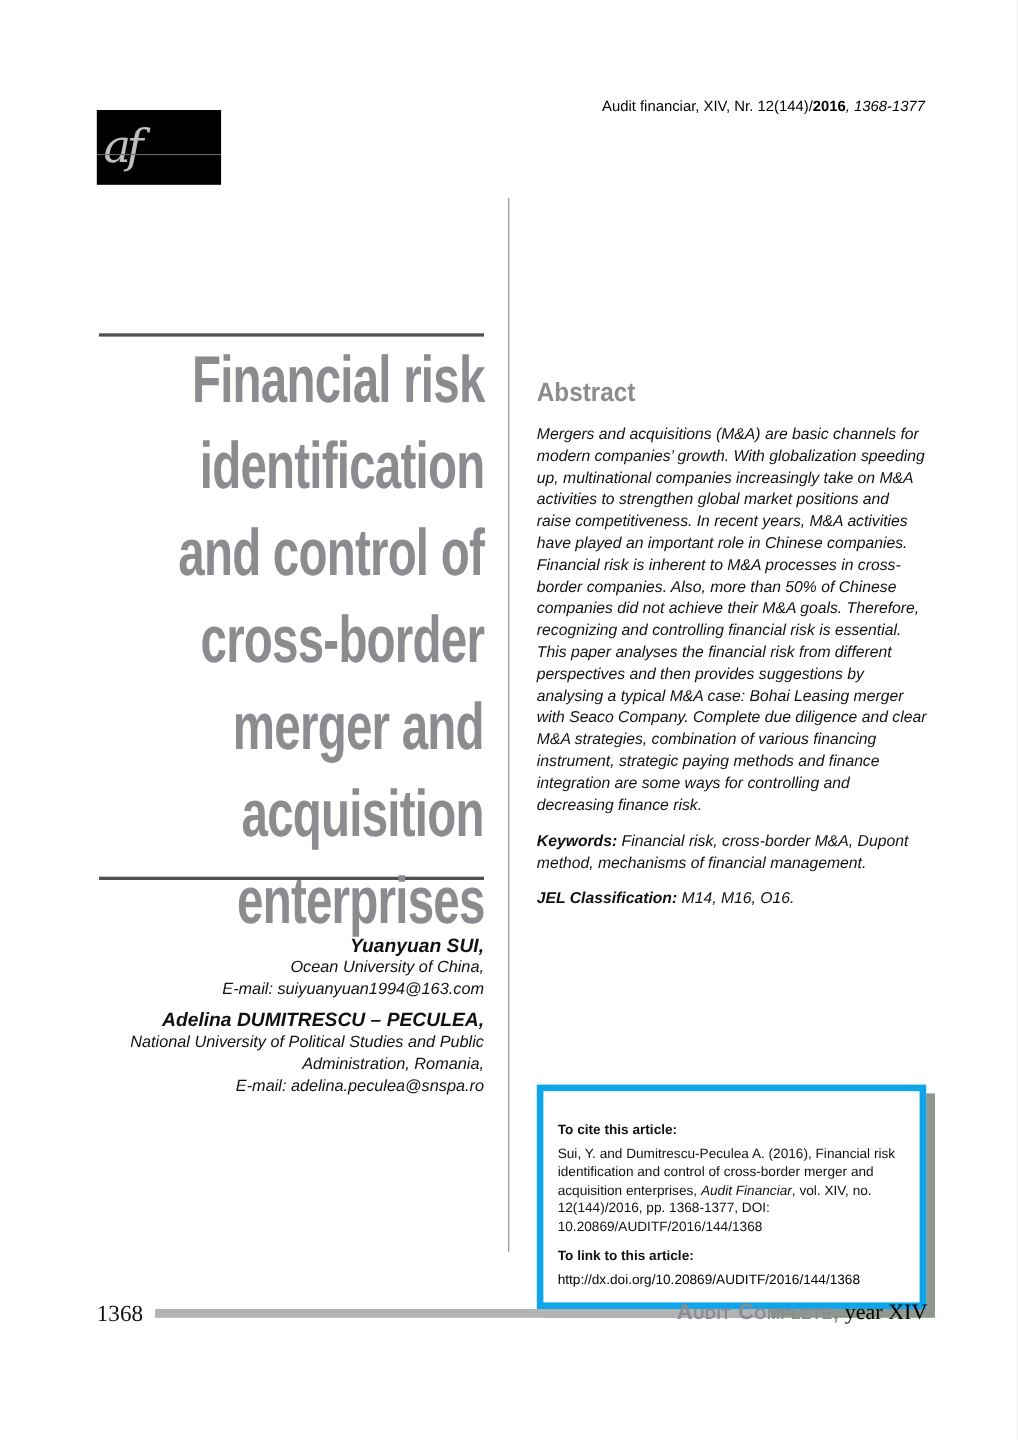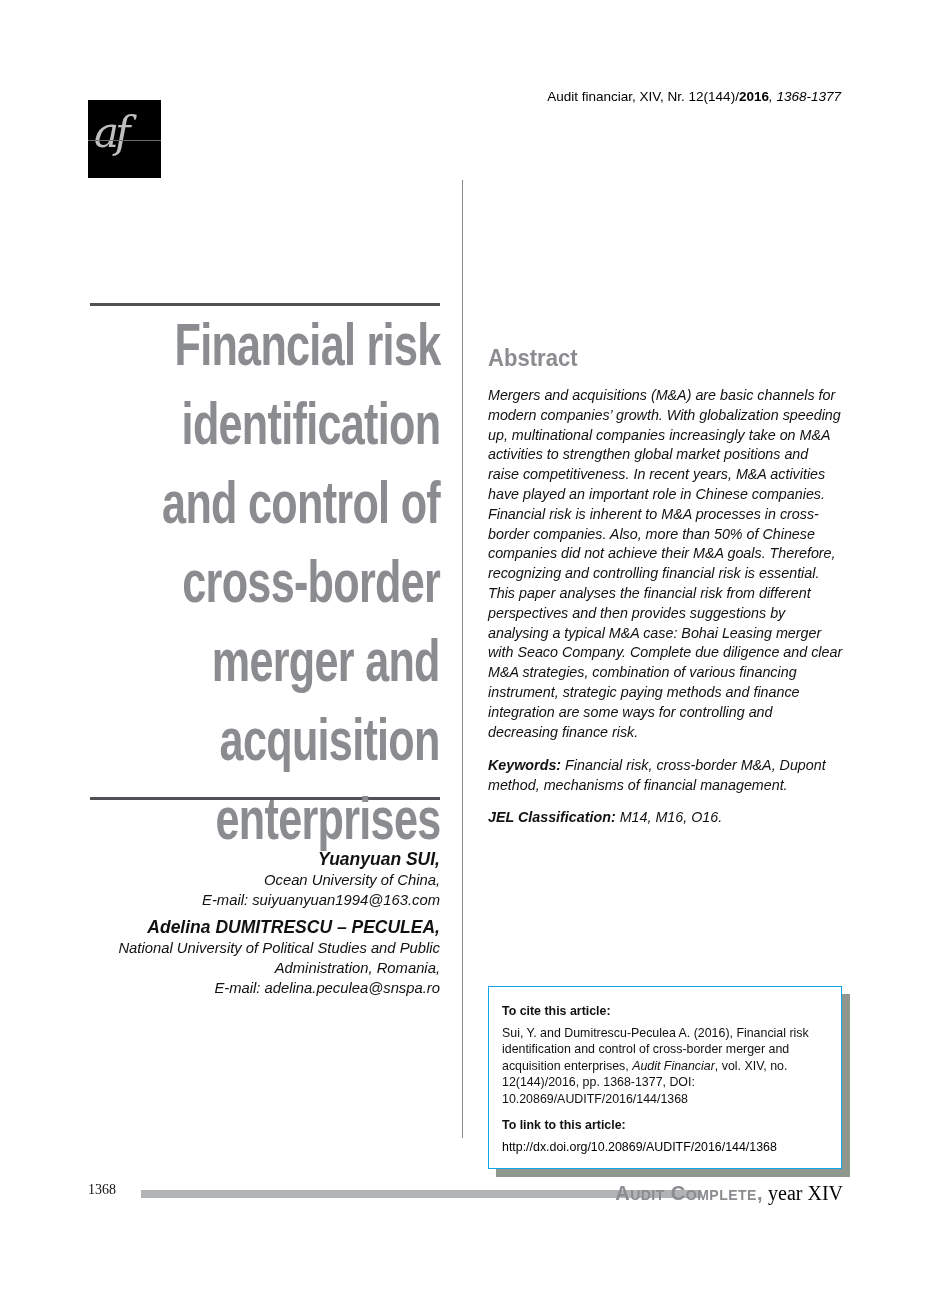--- a/index.html
+++ b/index.html
@@ -25,23 +25,24 @@
     color: #000;
   }
   .header-ref .bold { font-weight: bold; }
   .header-ref .ital { font-style: italic; }
 
   .logo {
     position: absolute;
     left: 88px;
     top: 100px;
     width: 73px;
-    height: 78px;
+    height: 68px;
     background: #000;
     overflow: hidden;
+    padding-left: 40px;
   }
   .logo .logo-glyph {
     position: absolute;
     left: 6px;
     top: 8px;
     font-family: "DejaVu Serif", serif;
     font-style: italic;
     font-size: 42px;
     color: #bfbfbf;
     letter-spacing: -4px;
@@ -131,39 +132,39 @@
   }
   .kw-para .lbl, .jel-para .lbl { font-weight: bold; }
 
   
   .cite-box {
     position: absolute;
     left: 488px;
     top: 986px;
     width: 354px;
     box-sizing: border-box;
-    border: 1px solid #0ea5e9;
+    border: 6px solid #0ea5e9;
     background: #fff;
     box-shadow: 8px 8px 0 #8f978f;
-    padding: 16px 13px 13px 13px;
+    padding: 27px 13px 13px 13px;
     font-size: 12.4px;
     line-height: 16.5px;
   }
   .cite-box .box-label { font-weight: bold; margin-bottom: 5px; }
   .cite-box .cite-text { margin-bottom: 10px; }
   .cite-box .link-label { font-weight: bold; margin-bottom: 5px; }
   .cite-box .link-url { color: #000; text-decoration: none; display: block; }
 
   
   .footer-pagenum {
     position: absolute;
     left: 88px;
     top: 1182px;
     font-family: "Liberation Serif", serif;
-    font-size: 14px;
+    font-size: 21px;
   }
   .footer-bar {
     position: absolute;
     left: 141px;
     top: 1190px;
     width: 560px;
     height: 8px;
     background: #b2b3b5;
   }
   .footer-brand {

